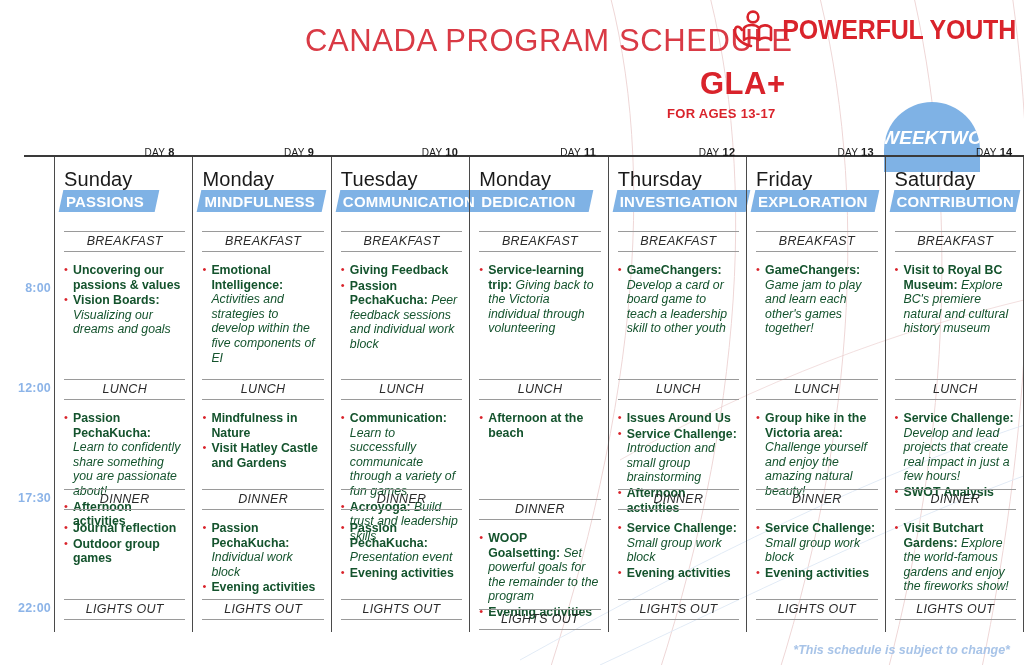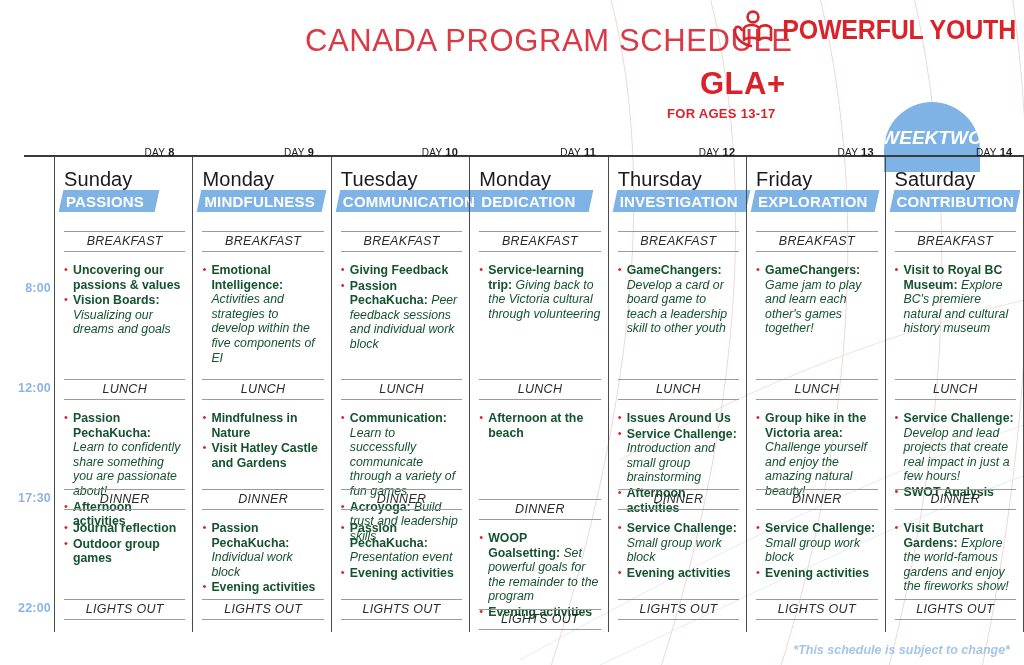--- a/index.html
+++ b/index.html
@@ -232,21 +232,21 @@
       <div class="meal" style="position: absolute; top: 442px; left: 9px; right: 7px;">LIGHTS OUT</div>
     </div>
     <div class="daycol">
       <div class="day-name">Monday</div>
       <div class="theme-wrap">
         <div class="theme" style="width: 115px;"></div>
         <div class="theme-txt">DEDICATION</div>
       </div>
       <div class="meal" style="position: absolute; top: 74px; left: 9px; right: 7px;">BREAKFAST</div>
       <ul class="items" style="position: absolute; top: 100px; left: 9px; right: 7px;">
-        <li><span class="b">Service-learning trip:</span><span class="i"> Giving back to the Victoria cultural through volunteering</span></li>
+        <li><span class="b">Service-learning trip:</span><span class="i"> Giving back to the Victoria individual through volunteering</span></li>
       </ul>
       <div class="meal" style="position: absolute; top: 222px; left: 9px; right: 7px;">LUNCH</div>
       <ul class="items" style="position: absolute; top: 248px; left: 9px; right: 7px;">
         <li><span class="b">Afternoon at the beach</span></li>
       </ul>
       <div class="meal" style="position: absolute; top: 342px; left: 9px; right: 7px;">DINNER</div>
       <ul class="items" style="position: absolute; top: 368px; left: 9px; right: 7px;">
         <li><span class="b">WOOP Goalsetting:</span><span class="i"> Set powerful goals for the remainder to the program</span></li>
         <li><span class="b">Evening activities</span></li>
       </ul>

